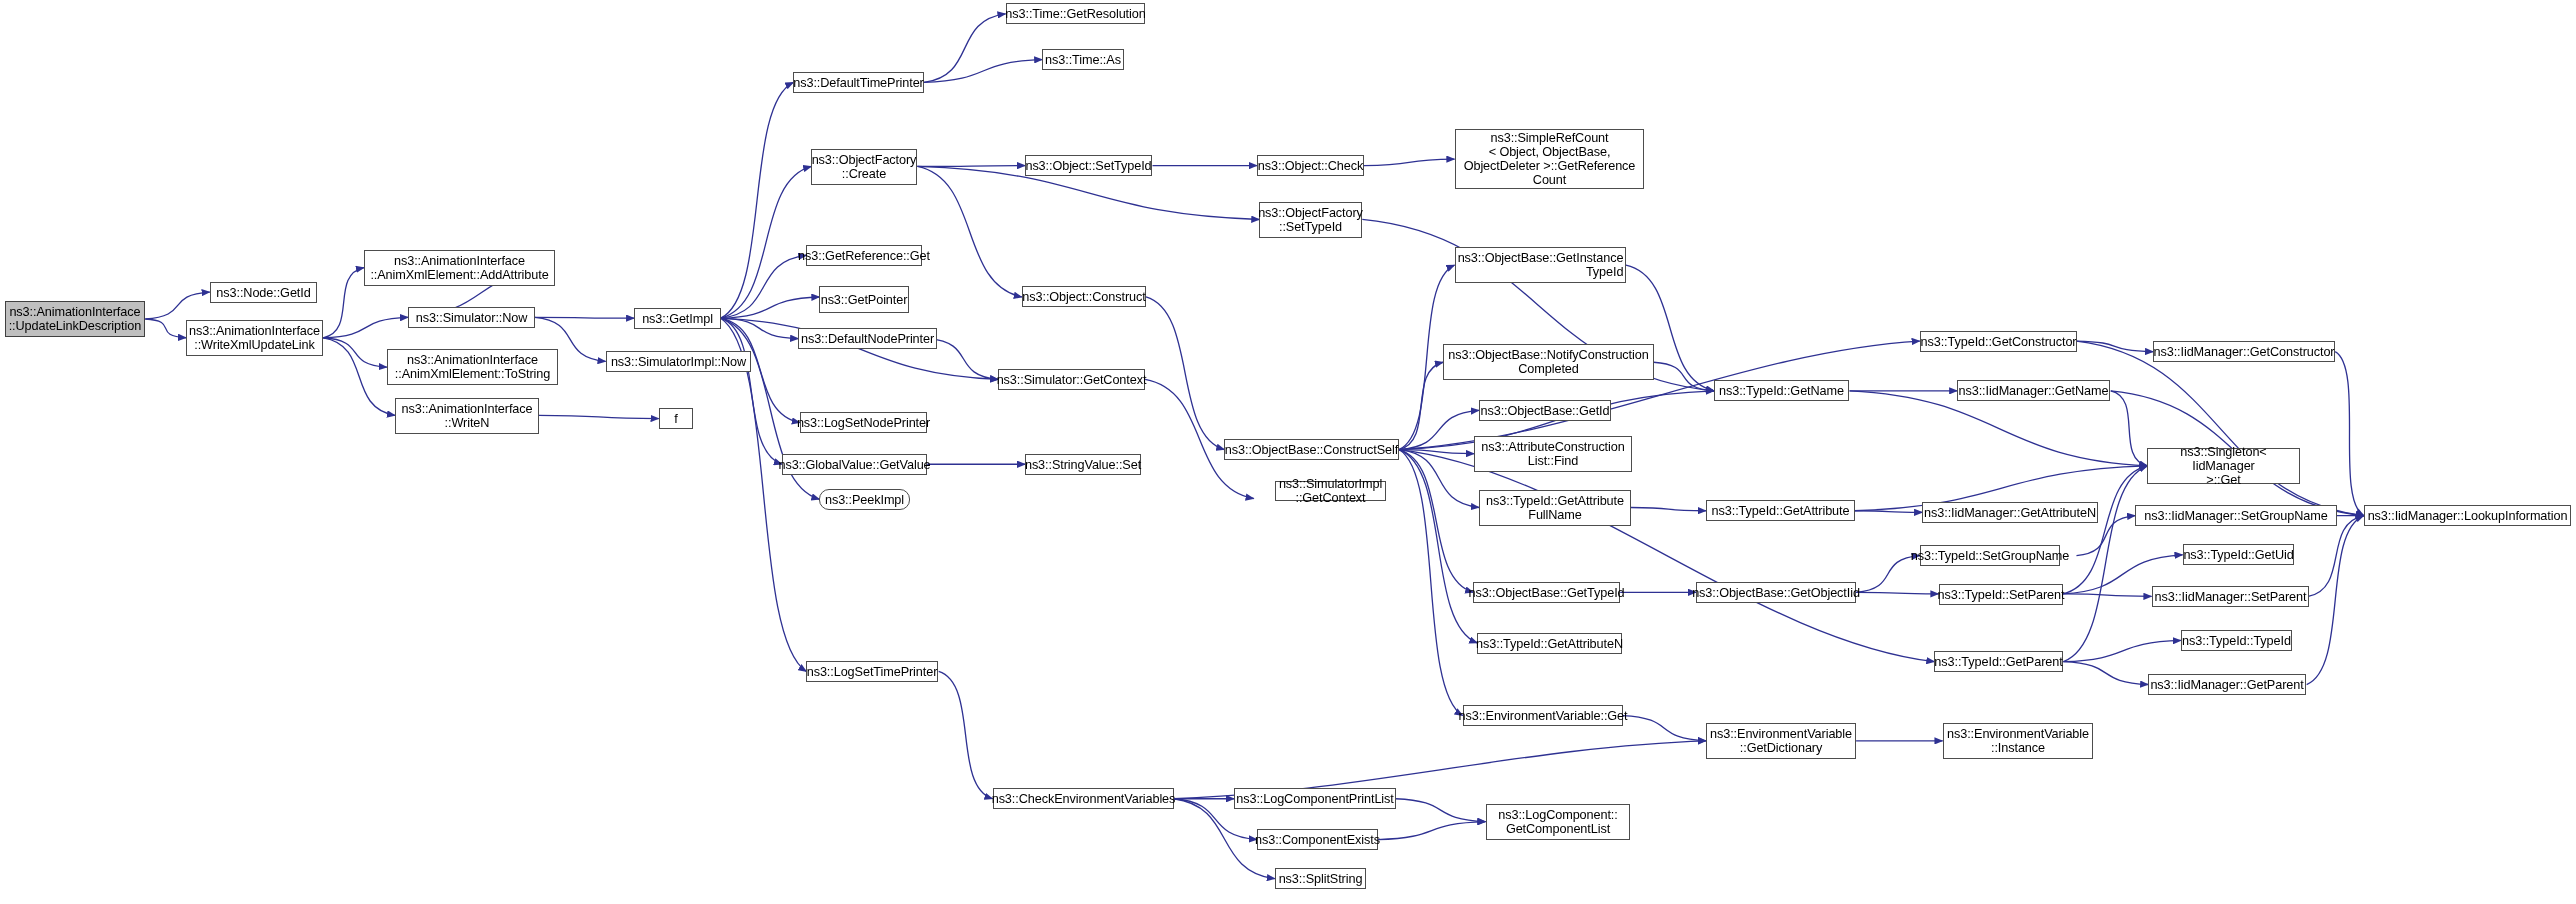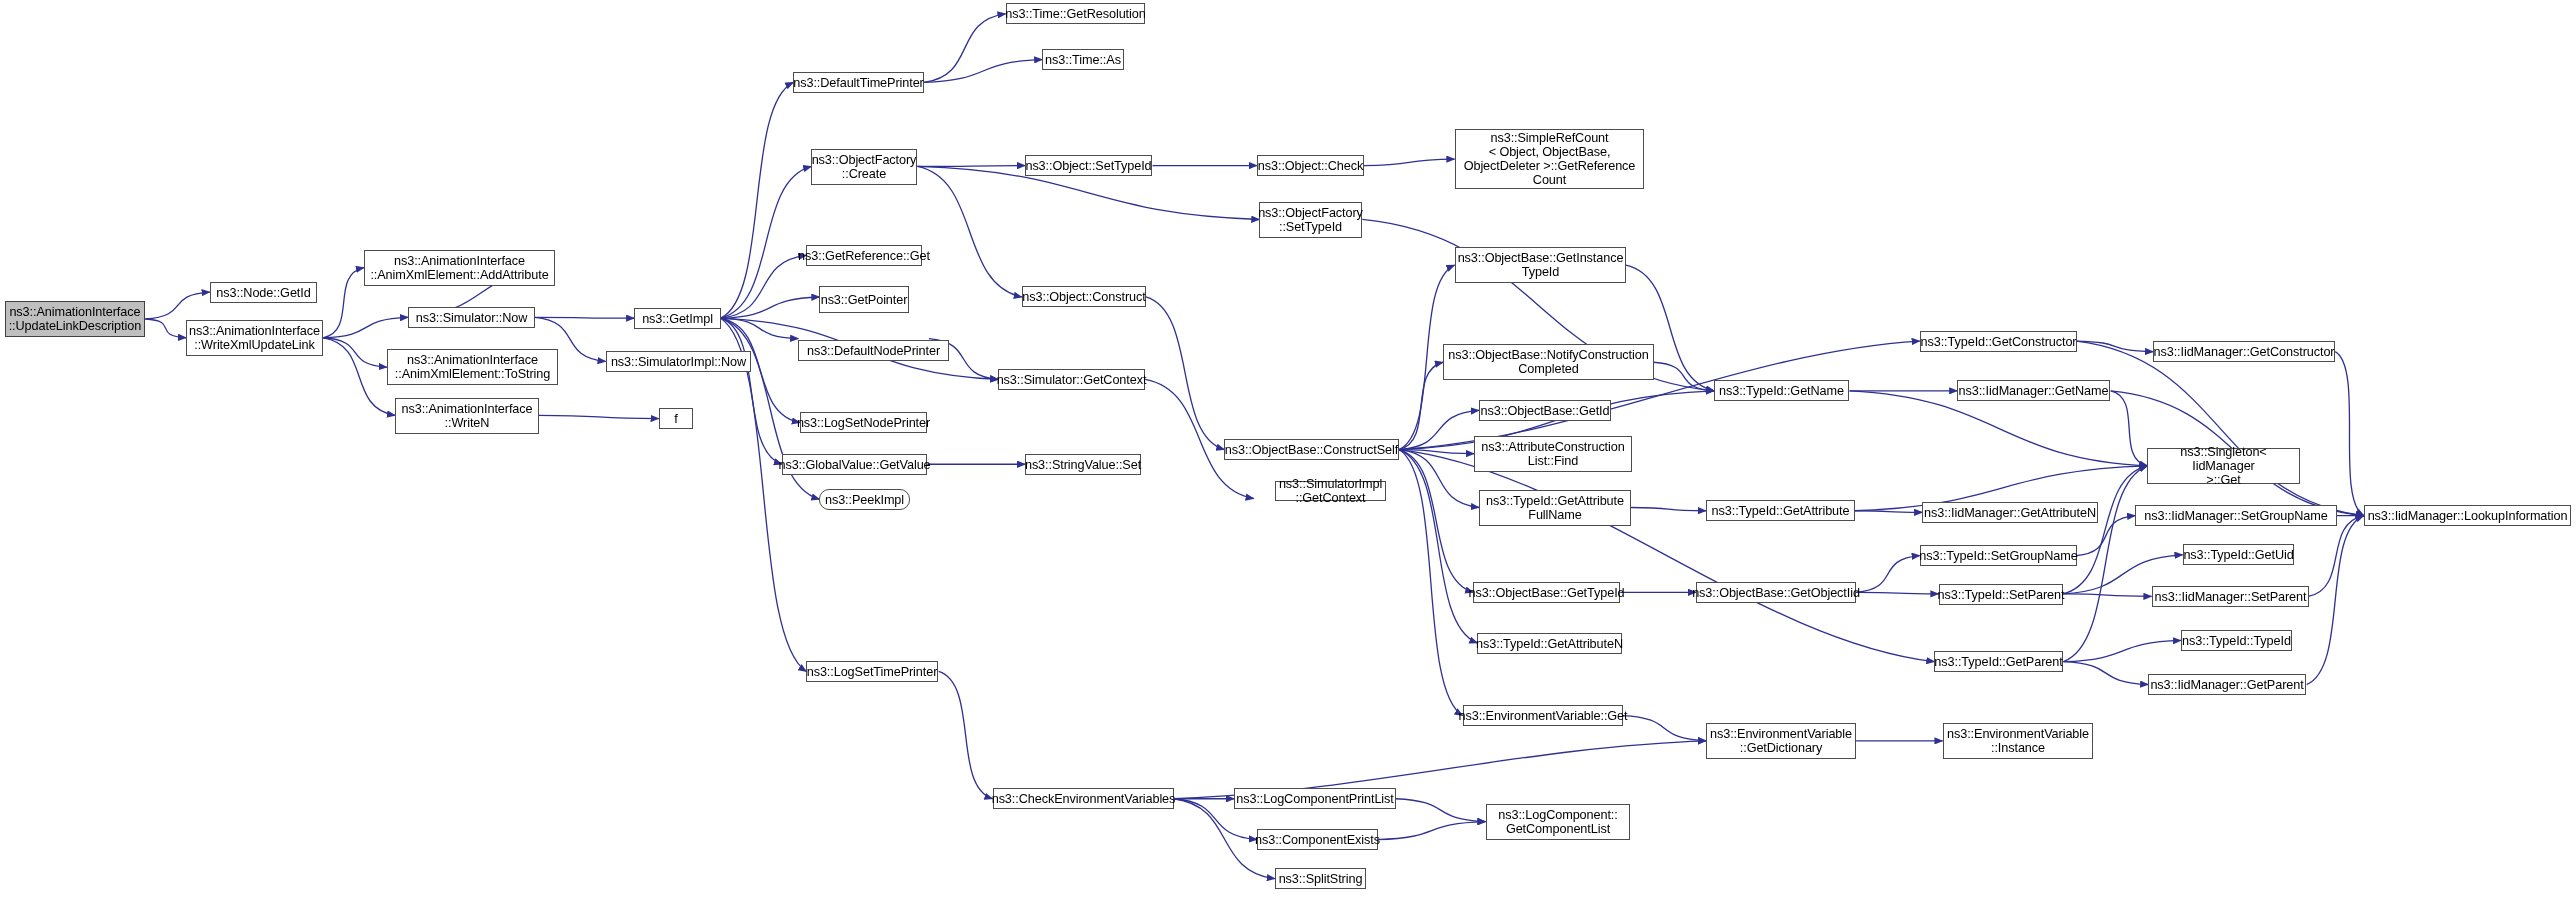--- a/index.html
+++ b/index.html
@@ -160,48 +160,48 @@
 &lt; Object, ObjectBase,
 ObjectDeleter &gt;::GetReference
 Count</div>
       <div class="node" style="left: 1259px; top: 202px; width: 103px; height: 36px;">ns3::ObjectFactory
 ::SetTypeId</div>
       <div class="node" style="left: 634px; top: 308px; width: 87px; height: 21px;">ns3::GetImpl</div>
       <div class="node" style="left: 606px; top: 351px; width: 145px; height: 21px;">ns3::SimulatorImpl::Now</div>
       <div class="node" style="left: 659px; top: 408px; width: 34px; height: 21px;">f</div>
       <div class="node" style="left: 806px; top: 245px; width: 116px; height: 21px;">ns3::GetReference::Get</div>
       <div class="node" style="left: 819px; top: 286px; width: 90px; height: 27px;">ns3::GetPointer</div>
-      <div class="node" style="left: 798px; top: 328px; width: 151px; height: 21px; margin-top: 12px;">ns3::DefaultNodePrinter</div>
+      <div class="node" style="left: 798px; top: 328px; width: 139px; height: 21px;">ns3::DefaultNodePrinter</div>
       <div class="node" style="left: 800px; top: 412px; width: 127px; height: 21px;">ns3::LogSetNodePrinter</div>
       <div class="node" style="left: 782px; top: 454px; width: 145px; height: 21px;">ns3::GlobalValue::GetValue</div>
       <div class="node" style="left: 819px; top: 489px; width: 91px; height: 21px; border-radius: 10px;">ns3::PeekImpl</div>
       <div class="node" style="left: 1025px; top: 454px; width: 116px; height: 21px;">ns3::StringValue::Set</div>
       <div class="node" style="left: 1022px; top: 286px; width: 124px; height: 21px;">ns3::Object::Construct</div>
       <div class="node" style="left: 998px; top: 369px; width: 147px; height: 21px;">ns3::Simulator::GetContext</div>
       <div class="node" style="left: 1224px; top: 439px; width: 175px; height: 21px;">ns3::ObjectBase::ConstructSelf</div>
       <div class="node" style="left: 1254px; top: 481px; width: 111px; height: 20px; margin-left: 21px;">ns3::SimulatorImpl
 ::GetContext</div>
-      <div class="node" style="left: 1455px; top: 247px; width: 171px; height: 36px;">ns3::ObjectBase::GetInstance
+      <div class="node" style="left: 1455px; top: 247px; width: 171px; height: 36px; text-align: right;">ns3::ObjectBase::GetInstance
 TypeId</div>
       <div class="node" style="left: 1443px; top: 344px; width: 211px; height: 36px;">ns3::ObjectBase::NotifyConstruction
 Completed</div>
       <div class="node" style="left: 1479px; top: 400px; width: 132px; height: 21px;">ns3::ObjectBase::GetId</div>
       <div class="node" style="left: 1474px; top: 436px; width: 158px; height: 36px;">ns3::AttributeConstruction
 List::Find</div>
       <div class="node" style="left: 1479px; top: 490px; width: 152px; height: 36px;">ns3::TypeId::GetAttribute
 FullName</div>
       <div class="node" style="left: 1473px; top: 582px; width: 147px; height: 21px;">ns3::ObjectBase::GetTypeId</div>
       <div class="node" style="left: 1477px; top: 633px; width: 145px; height: 21px;">ns3::TypeId::GetAttributeN</div>
       <div class="node" style="left: 1714px; top: 380px; width: 135px; height: 21px;">ns3::TypeId::GetName</div>
       <div class="node" style="left: 1957px; top: 380px; width: 153px; height: 21px;">ns3::IidManager::GetName</div>
       <div class="node" style="left: 1920px; top: 331px; width: 157px; height: 21px;">ns3::TypeId::GetConstructor</div>
       <div class="node" style="left: 2153px; top: 341px; width: 182px; height: 21px;">ns3::IidManager::GetConstructor</div>
       <div class="node" style="left: 1706px; top: 500px; width: 149px; height: 21px;">ns3::TypeId::GetAttribute</div>
       <div class="node" style="left: 1922px; top: 502px; width: 176px; height: 21px;">ns3::IidManager::GetAttributeN</div>
-      <div class="node" style="left: 1920px; top: 545px; width: 157px; height: 21px;">ns3::TypeId::SetGroupName</div>
+      <div class="node" style="left: 1920px; top: 545px; width: 140px; height: 21px;">ns3::TypeId::SetGroupName</div>
       <div class="node" style="left: 1696px; top: 582px; width: 160px; height: 21px;">ns3::ObjectBase::GetObjectIid</div>
       <div class="node" style="left: 1939px; top: 584px; width: 124px; height: 21px;">ns3::TypeId::SetParent</div>
       <div class="node" style="left: 1934px; top: 651px; width: 129px; height: 21px;">ns3::TypeId::GetParent</div>
       <div class="node" style="left: 2147px; top: 448px; width: 153px; height: 36px;">ns3::Singleton&lt; IidManager
 &gt;::Get</div>
       <div class="node" style="left: 2135px; top: 505px; width: 202px; height: 21px;">ns3::IidManager::SetGroupName</div>
       <div class="node" style="left: 2183px; top: 544px; width: 111px; height: 21px;">ns3::TypeId::GetUid</div>
       <div class="node" style="left: 2152px; top: 586px; width: 157px; height: 21px;">ns3::IidManager::SetParent</div>
       <div class="node" style="left: 2181px; top: 630px; width: 111px; height: 21px;">ns3::TypeId::TypeId</div>
       <div class="node" style="left: 2148px; top: 674px; width: 158px; height: 21px;">ns3::IidManager::GetParent</div>

